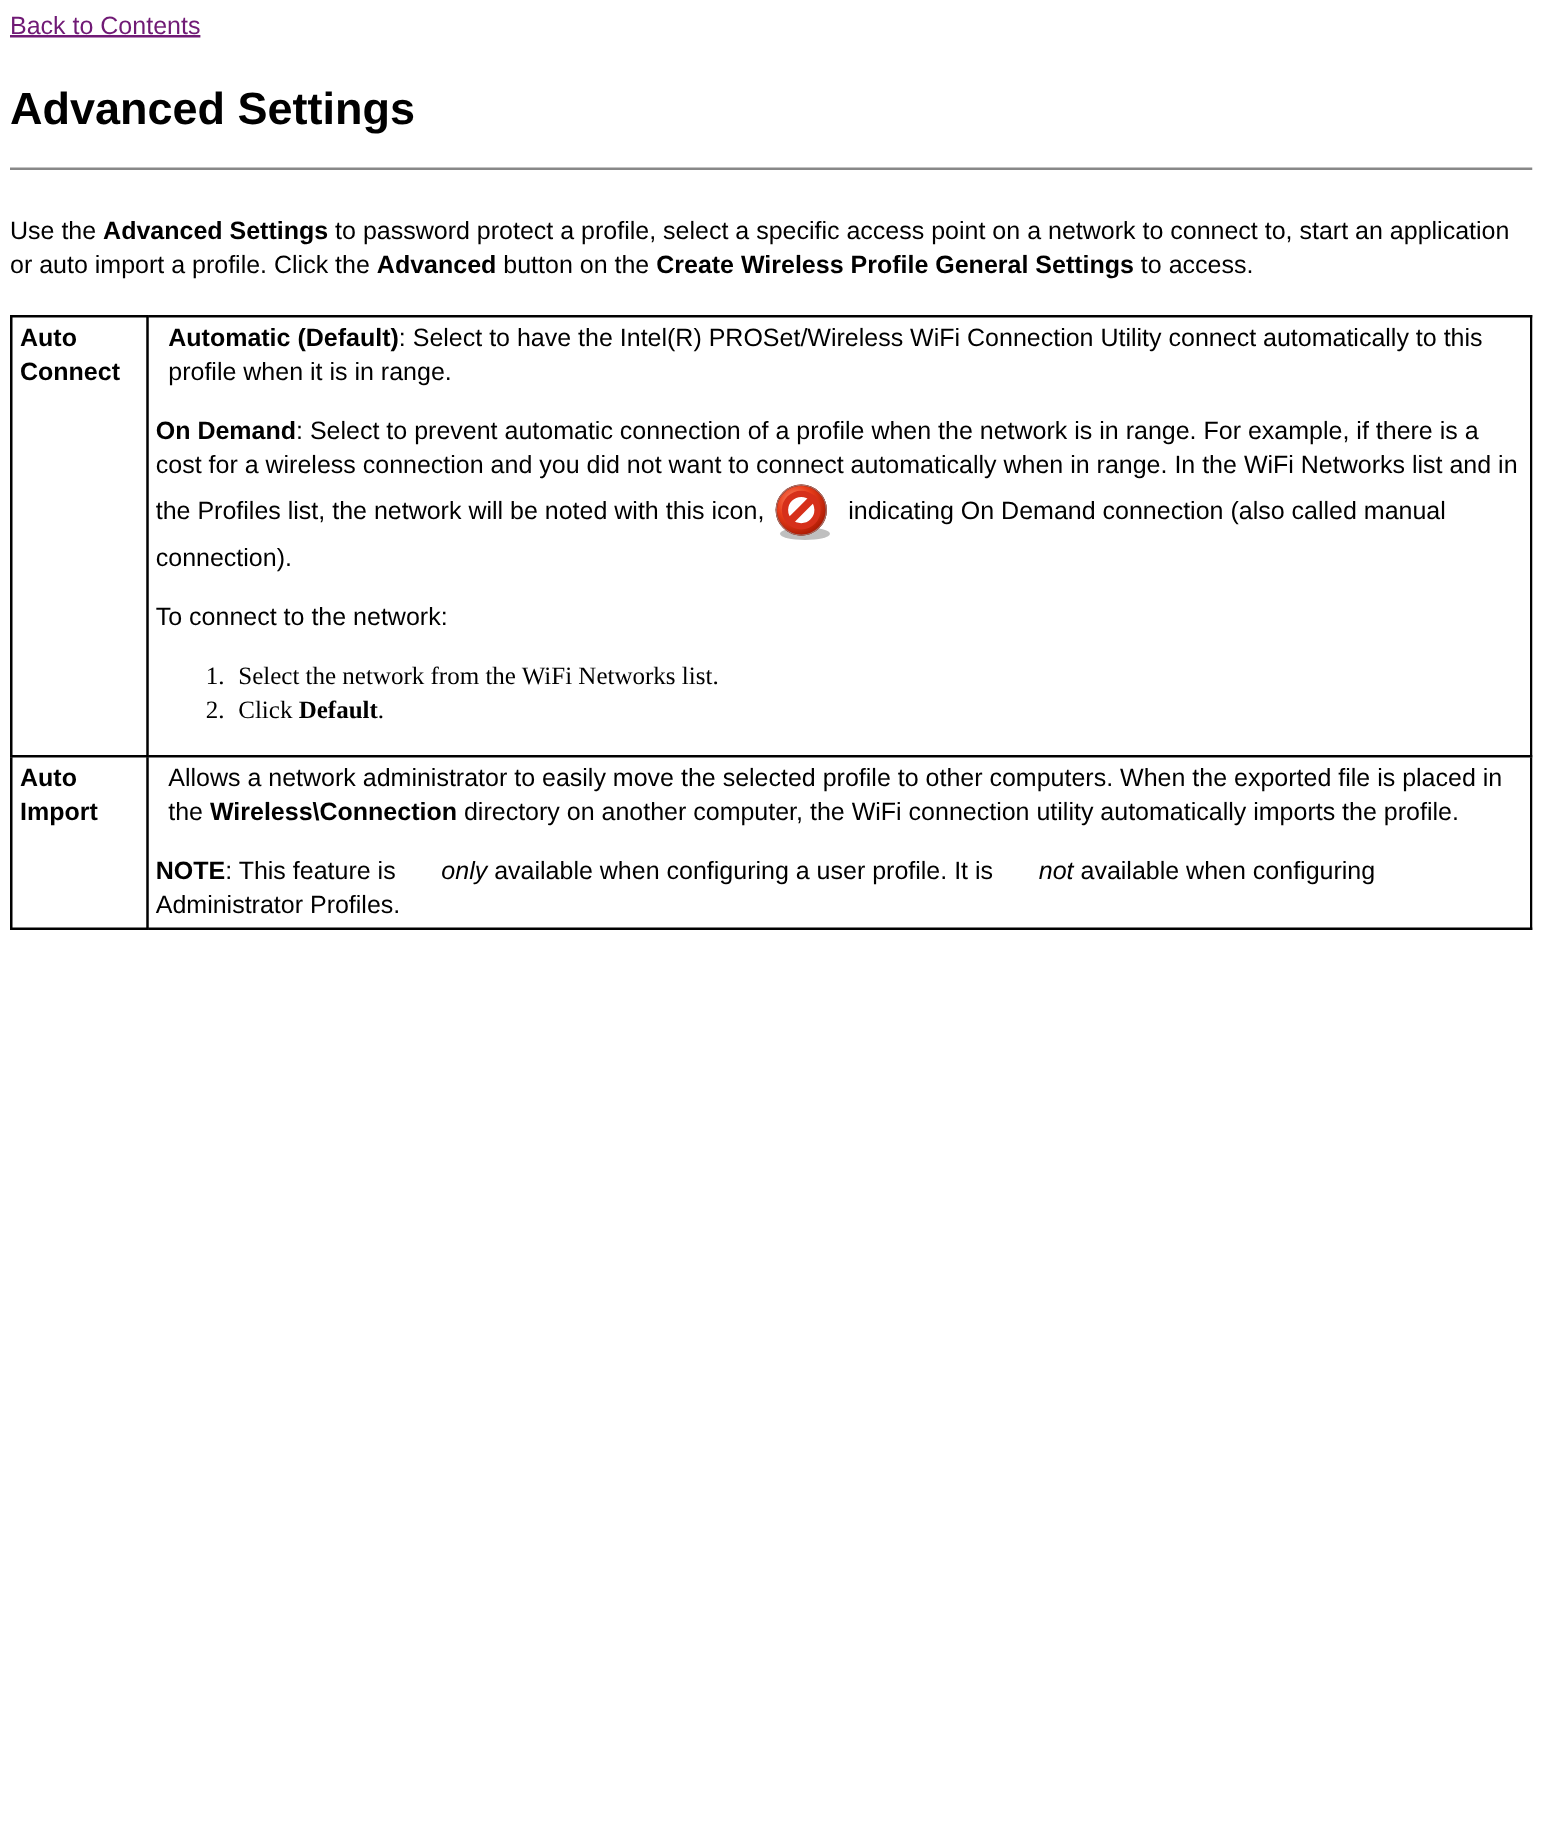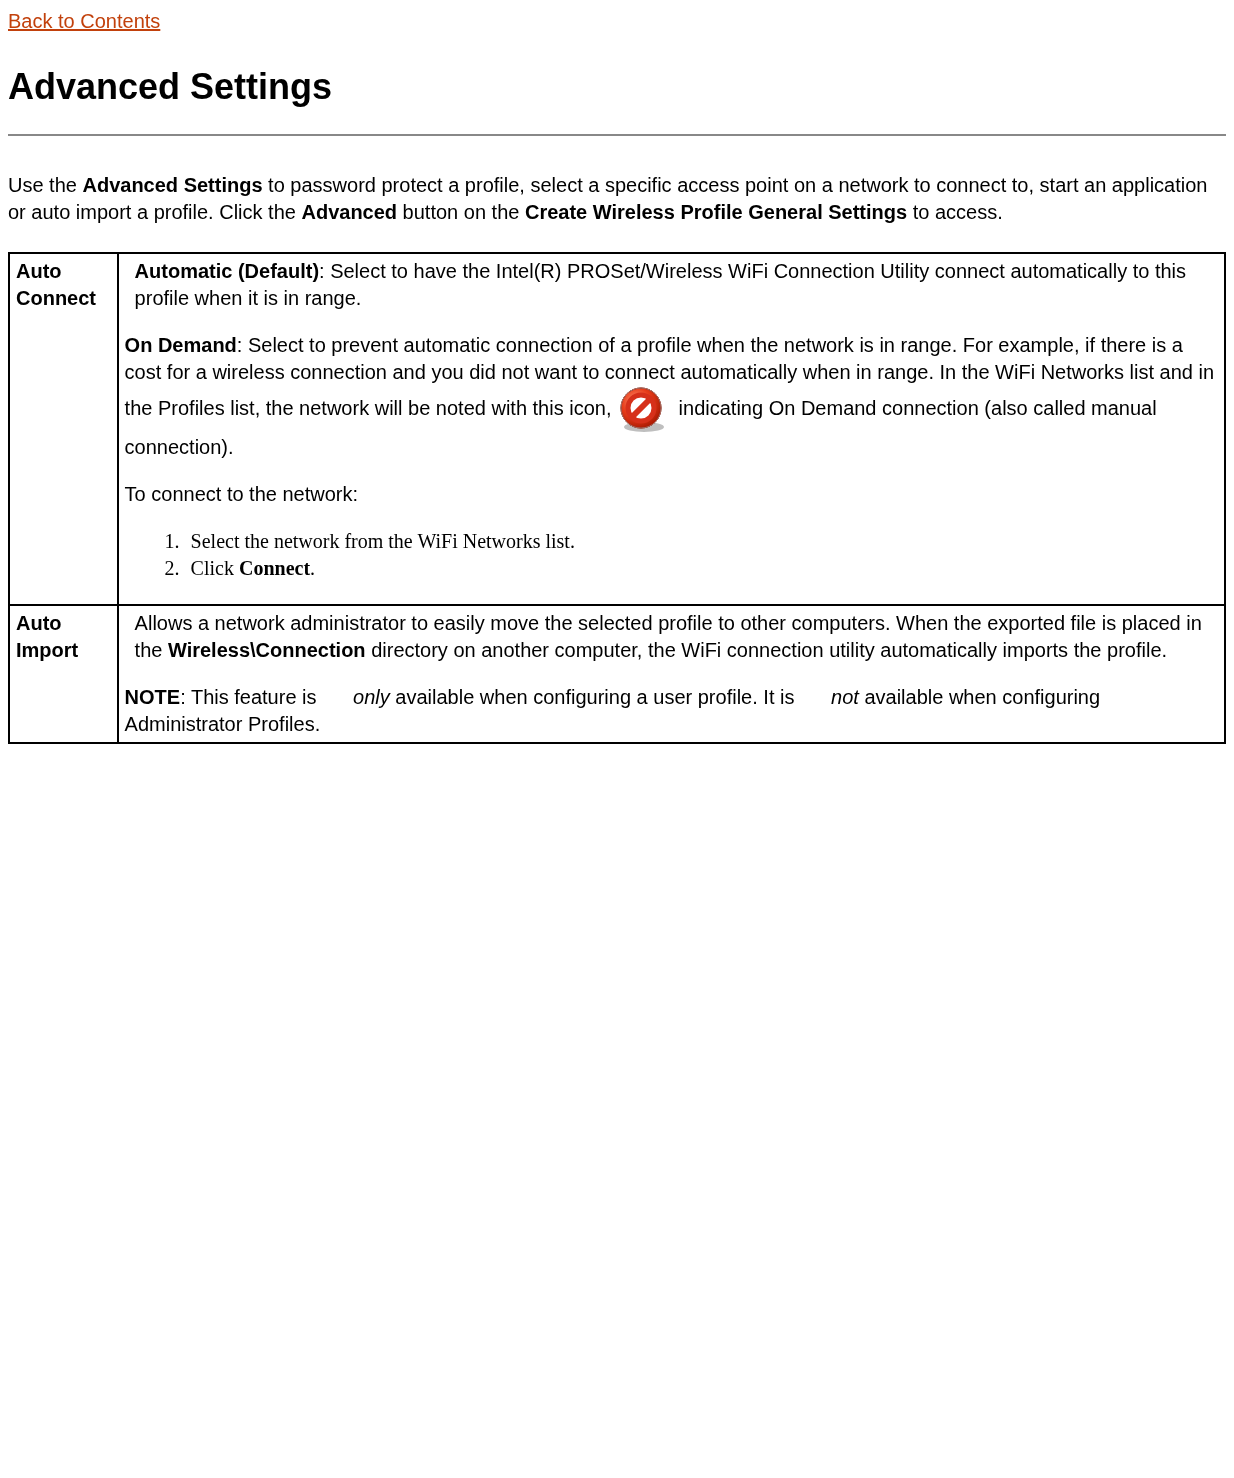--- a/index.html
+++ b/index.html
@@ -4,21 +4,21 @@
   <style>
     body {
       font-family: Verdana, Geneva, sans-serif;
       font-size: 20px;
       margin: 8px;
       background-color: #ffffff;
       color: #000000;
       line-height: 1.35;
     }
     a.back-link {
-      color: #c2410c;
+      color: #701a75;
       text-decoration: underline;
       margin-top: 31px;
     }
     h1.page-title {
       font-size: 36px;
       font-weight: bold;
       margin-top: 28px;
       margin-bottom: 22px;
     }
     hr.divider {
@@ -123,21 +123,21 @@
             <line x1="15" y1="31" x2="33" y2="13" stroke="#d6301a" stroke-width="6" stroke-linecap="round"></line>
             <circle cx="24" cy="22" r="13" fill="none" stroke="#d6301a" stroke-width="5"></circle>
             <circle cx="24" cy="22" r="20" fill="none" stroke="rgba(255,255,255,0.4)" stroke-width="1"></circle>
           </svg>
         </span><span> indicating On Demand connection (also called manual connection).</span>
       </p>
       <p class="para">To connect to the network:</p>
       <ol class="steps">
         <li>Select the network from the WiFi Networks list.</li>
         <li>
-          <span>Click </span><span class="bold">Connect</span><span>.</span>
+          <span>Click </span><span class="bold">Default</span><span>.</span>
         </li>
       </ol>
     </td>
   </tr>
   <tr>
     <td class="bold">Auto Import</td>
     <td>
       <p class="para-first">
         <span>Allows a network administrator to easily move the selected profile to other computers. When the exported file is placed in the </span><span class="bold">Wireless\Connection</span><span> directory on another computer, the WiFi connection utility automatically imports the profile.</span>
       </p>

